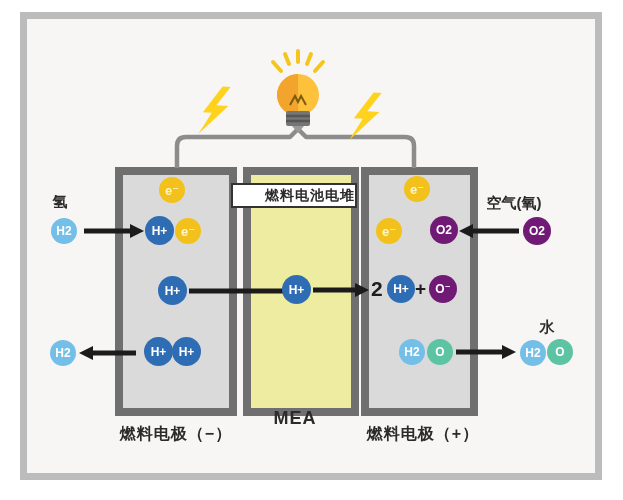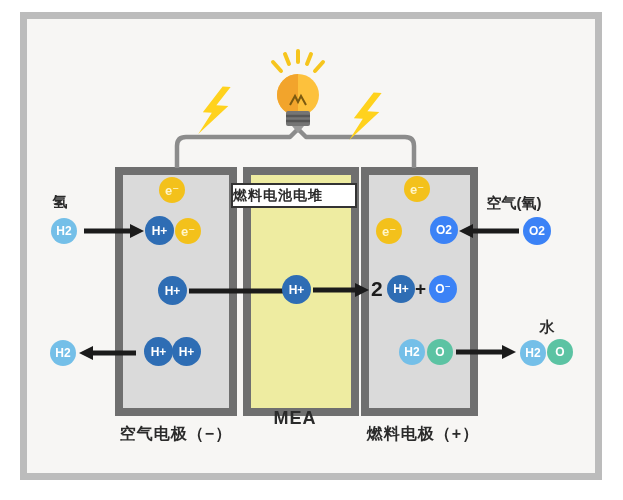--- a/index.html
+++ b/index.html
@@ -15,33 +15,33 @@
   .panel{
     position:absolute;box-sizing:border-box;border:8px solid #6f6f6f;
     background:#dadada;z-index:1;
   }
   #panel-left{left:115px;top:167px;width:122px;height:249px;}
   #panel-mea{left:243px;top:167px;width:116px;height:249px;background:#eeeca1;}
   #panel-right{left:361px;top:167px;width:117px;height:249px;}
   .stack-label{
     position:absolute;left:231px;top:183px;width:126px;height:25px;z-index:5;
     background:#ffffff;border:2px solid #333333;box-sizing:border-box;
-    display:flex;align-items:center;justify-content:flex-start;
+    display:flex;align-items:center;justify-content:flex-end;
     font-size:14px;font-weight:700;color:#2b2b2b;letter-spacing:1px;
   }
   svg.gfx{position:absolute;left:0;top:0;z-index:3;}
   .mol{
     position:absolute;border-radius:50%;z-index:6;
     display:flex;align-items:center;justify-content:center;
     font-weight:700;color:#ffffff;font-size:12px;line-height:1;
   }
   .mol.hp{background:#2e6db4;width:29px;height:29px;}
   .mol.h2{background:#74bfe8;width:26px;height:26px;}
   .mol.el{background:#f3c11b;width:26px;height:26px;color:#fff6c8;font-size:13px;}
-  .mol.ox{background:#3b82f6;width:28px;height:28px;}
+  .mol.ox{background:#701a75;width:28px;height:28px;}
   .mol.oxs{background:#5cc3a3;width:26px;height:26px;}
   .lbl{
     position:absolute;z-index:6;color:#2b2b2b;font-weight:700;
     text-align:center;white-space:nowrap;
   }
   .gas-lbl{font-size:15px;}
   .electrode-lbl{font-size:16px;letter-spacing:1px;}
   .rx-txt{position:absolute;z-index:6;font-weight:700;color:#1d1d1d;}
 </style>
 </head>
@@ -101,21 +101,21 @@
 </svg>
 
 <div class="stack-label">
   <span>燃料电池电堆</span>
 </div>
 
 <div class="lbl gas-lbl" style="left:45px;top:193px;width:30px;">氢</div>
 <div class="lbl gas-lbl" style="left:474px;top:194px;width:80px;">空气(氧)</div>
 <div class="lbl gas-lbl" style="left:532px;top:318px;width:30px;">水</div>
 
-<div class="lbl electrode-lbl" style="left:105px;top:424px;width:142px;">空气电极（−）</div>
+<div class="lbl electrode-lbl" style="left:105px;top:424px;width:142px;">燃料电极（−）</div>
 <div class="lbl electrode-lbl" style="left:255px;top:408px;width:80px;font-size:18px;">MEA</div>
 <div class="lbl electrode-lbl" style="left:350px;top:424px;width:146px;">燃料电极（+）</div>
 
 <div class="mol h2" style="left:51px;top:218px;">H2</div>
 <div class="mol h2" style="left:50px;top:340px;">H2</div>
 
 <div class="mol el" style="left:159px;top:177px;">e⁻</div>
 <div class="mol hp" style="left:145px;top:216px;">H+</div>
 <div class="mol el" style="left:175px;top:218px;">e⁻</div>
 <div class="mol hp" style="left:158px;top:276px;">H+</div>

